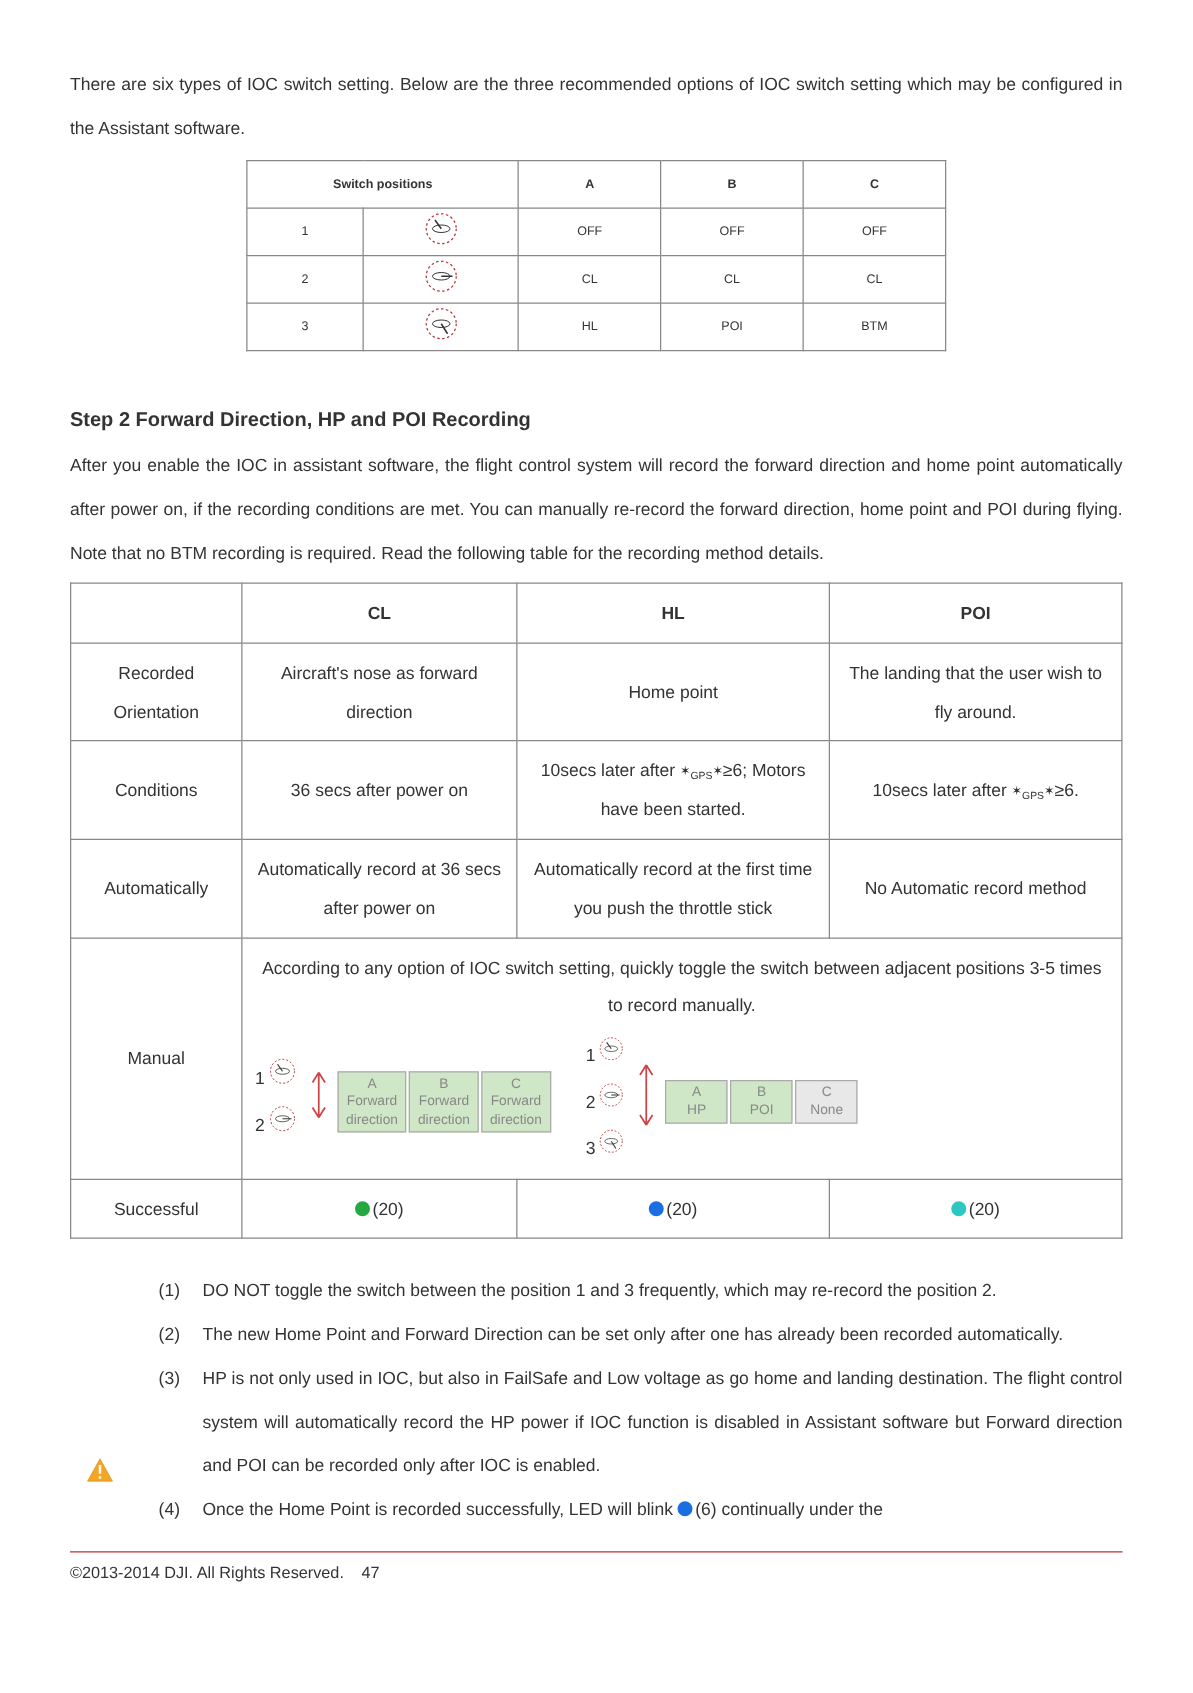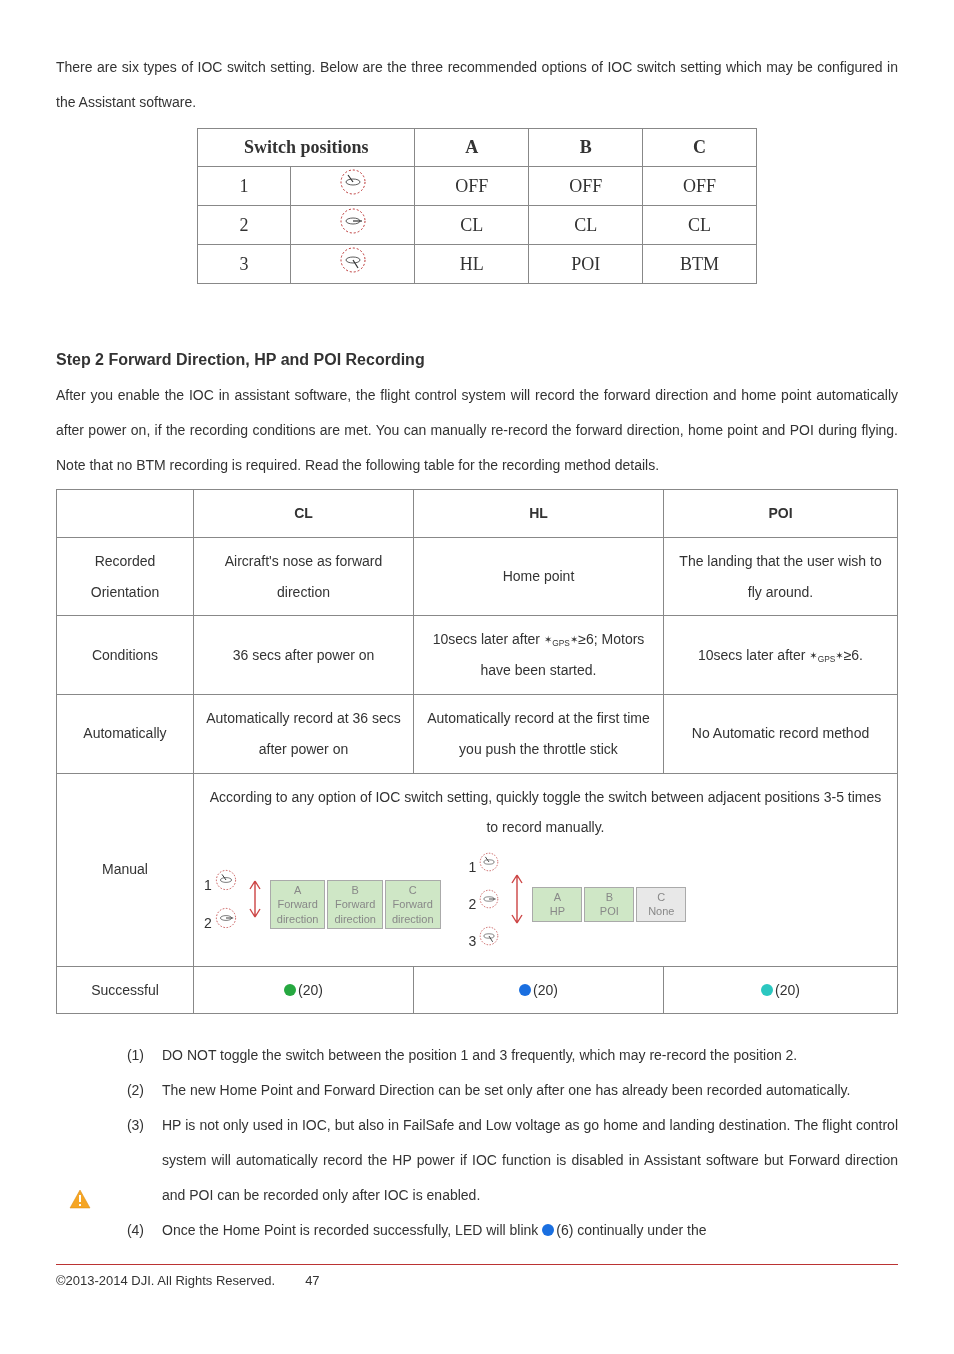--- a/index.html
+++ b/index.html
@@ -7,28 +7,28 @@
     font-family: Arial, Helvetica, sans-serif;
     margin: 0;
     padding: 50px 56px 30px 56px;
     width: 954px;
     color: #333;
     font-size: 14px;
     line-height: 1.5;
   }
   .intro { text-align: justify; line-height: 2.5; margin-bottom: 8px; }
   table { border-collapse: collapse; }
-  .t1 { margin: 0 auto; width: 560px; font-size: 18px; font-family: Liberation Serif, serif; }
+  .t1 { margin: 0 auto; width: 560px; font-size: 10px; }
   .t1 th, .t1 td { border: 1px solid #888; height: 38px; text-align: center; padding: 0 6px; vertical-align: middle; }
   .t1 th { font-weight: bold; }
   .t1 td.icon-cell { width: 120px; }
   .t1 .col-num { width: 90px; }
   .t1 .col-letter { width: 110px; }
   .dial-icon { display: inline-block; }
-  .step-h { font-weight: bold; font-size: 16px; margin-top: 64px; margin-bottom: 6px; }
+  .step-h { font-weight: bold; font-size: 16px; margin-top: 44px; margin-bottom: 6px; }
   .step-p { text-align: justify; line-height: 2.5; }
   .t2 { width: 100%; margin-top: 6px; }
   .t2 td, .t2 th { border: 1px solid #888; padding: 8px 10px; text-align: center; vertical-align: middle; line-height: 2.2; font-size: 14px; }
   .t2 td.lab { width: 137px; }
   .t2 td.cl { width: 220px; }
   .t2 td.hl { width: 250px; }
   .gps-inline { font-size: 10px; position: relative; top: -1px; }
   .manual-cell { text-align: left; padding: 10px 14px; line-height: 2.2; }
   .diagram-row { display: flex; gap: 28px; align-items: center; margin-top: 8px; }
   .dg-left, .dg-right { display: flex; align-items: center; gap: 6px; }
@@ -41,21 +41,21 @@
   .led.green { background: #26a840; }
   .led.blue { background: #1a6fe0; }
   .led.cyan { background: #2bc7c0; }
   .warn-wrap { display: flex; margin-top: 22px; border: 0; }
   .warn-icon { width: 48px; display: flex; align-items: center; justify-content: center; padding-top: 120px; }
   .warn-tri { position: relative; }
   .notes { flex: 1; padding-top: 2px; }
   .note-row { display: flex; line-height: 2.5; text-align: justify; }
   .note-num { width: 40px; text-align: right; margin-right: 18px; flex-shrink: 0; }
   .note-txt { flex: 1; }
-  .footer { border-top: 1px solid #b33; margin-top: 16px; padding-top: 6px; font-size: 13px; color: #333; display: flex; gap: 30px; }
+  .footer { border-top: 1px solid #b33; margin-top: 16px; padding-top: 6px; font-size: 13px; color: #333; display: flex; gap: 14px; }
   .dial-num-col { display:flex; flex-direction:column; gap:4px; font-size:14px; color:#333; padding-right:2px; }
 </style>
 </head>
 <body>
 
 <div class="intro">There are six types of IOC switch setting. Below are the three recommended options of IOC switch setting which may be configured in the Assistant software.</div>
 
 <table class="t1">
   <tbody>
       <tr>

